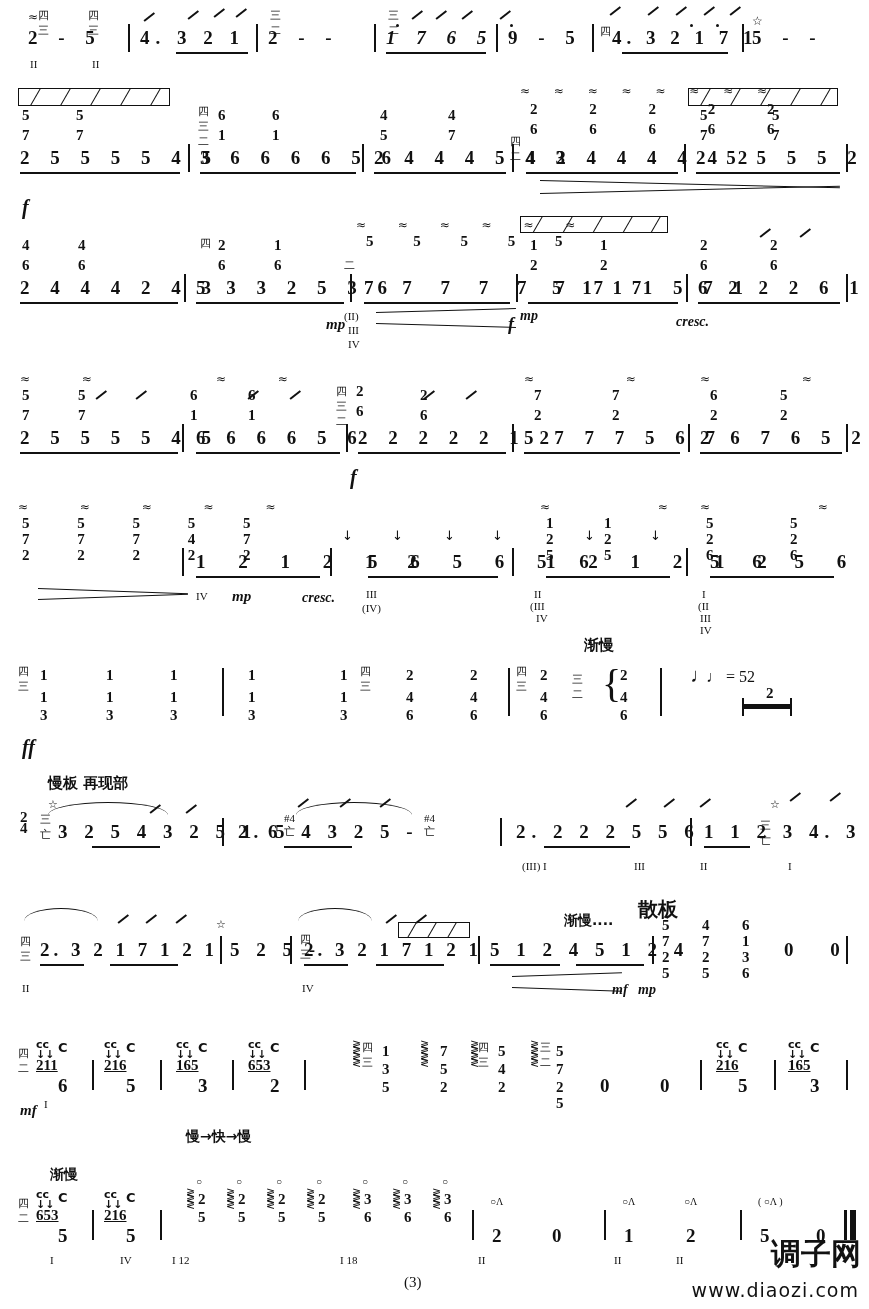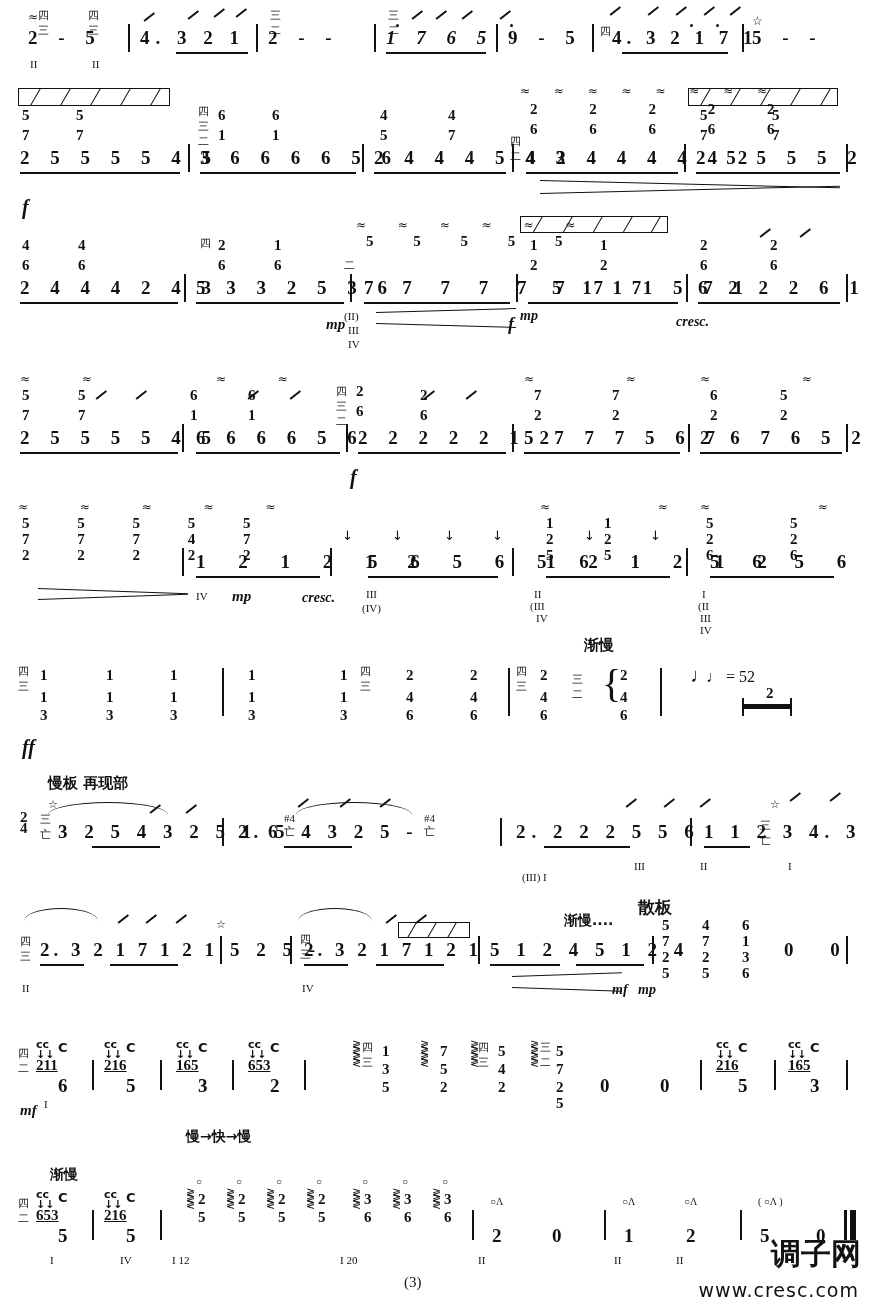--- a/index.html
+++ b/index.html
@@ -431,42 +431,42 @@
   <div class="abs num" style="left:704px;top:822px;letter-spacing:6px;">1 1 2 3 4. 3</div>
   <div class="rn" style="left:760px;top:818px;">三<br>亡</div>
   <div class="rn" style="left:284px;top:812px;">#4<br>亡</div>
   <div class="rn" style="left:424px;top:812px;">#4<br>亡</div>
 
   <div class="ul" style="left:92px;top:846px;width:68px;"></div>
   <div class="ul" style="left:284px;top:846px;width:68px;"></div>
   <div class="ul" style="left:544px;top:846px;width:86px;"></div>
   <div class="ul" style="left:704px;top:846px;width:46px;"></div>
 
-  <div class="rn" style="left:522px;top:860px;margin-top:11px;">(III) I</div>
+  <div class="rn" style="left:522px;top:860px;">(III) I</div>
   <div class="rn" style="left:634px;top:860px;">III</div>
   <div class="rn" style="left:700px;top:860px;">II</div>
   <div class="rn" style="left:788px;top:860px;">I</div>
 </div>
 
 <div>
   <div class="slur" style="left:24px;top:908px;width:74px;"></div>
   <div class="slur" style="left:298px;top:908px;width:74px;"></div>
   <div class="slant" style="left:118px;top:922px;"></div>
   <div class="slant" style="left:146px;top:922px;"></div>
   <div class="slant" style="left:176px;top:922px;"></div>
   <div class="slant" style="left:386px;top:922px;"></div>
   <div class="slant" style="left:416px;top:922px;"></div>
   <div class="abs" style="left:216px;top:918px;font-size:11px;">☆</div>
   <div class="hatch" style="left:398px;top:922px;width:70px;height:14px;">
     <span style="left:12px"></span>
         <span style="left:32px"></span>
         <span style="left:52px"></span>
   </div>
   <div class="cjk abs" style="left:564px;top:912px;font-size:14px;font-weight:700;">渐慢....</div>
-  <div class="cjk abs" style="left:638px;top:896px;font-size:17px;font-weight:700;">散板</div>
+  <div class="cjk abs" style="left:638px;top:896px;font-size:20px;font-weight:700;">散板</div>
 
   <div class="rn" style="left:20px;top:934px;">四<br>三</div>
   <div class="abs num" style="left:40px;top:940px;letter-spacing:4px;">2. 3 2 1  7 1 2 1</div>
   <div class="bar" style="left:220px;top:936px;height:28px;"></div>
   <div class="abs num" style="left:230px;top:940px;letter-spacing:6px;">5 2 5 -</div>
   <div class="bar" style="left:290px;top:936px;height:28px;"></div>
   <div class="abs num" style="left:304px;top:940px;letter-spacing:4px;">2. 3 2 1  7 1 2 1</div>
   <div class="bar" style="left:478px;top:936px;height:28px;"></div>
   <div class="abs num" style="left:490px;top:940px;letter-spacing:6px;">5 1 2 4  5 1 2 4</div>
   <div class="bar" style="left:652px;top:936px;height:28px;"></div>
@@ -630,23 +630,23 @@
   <div class="bar" style="left:740px;top:1210px;height:30px;"></div>
   <div class="abs" style="left:758px;top:1196px;font-size:10px;">( ○Λ )</div>
   <div class="abs num" style="left:760px;top:1226px;">5</div>
   <div class="abs num" style="left:816px;top:1226px;">0</div>
   <div class="abs" style="left:844px;top:1210px;width:3px;height:30px;background:#111;"></div>
   <div class="abs" style="left:850px;top:1210px;width:6px;height:30px;background:#111;"></div>
 
   <div class="rn" style="left:50px;top:1254px;">I</div>
   <div class="rn" style="left:120px;top:1254px;">IV</div>
   <div class="rn" style="left:172px;top:1254px;">I 12</div>
-  <div class="rn" style="left:340px;top:1254px;">I 20</div>
+  <div class="rn" style="left:340px;top:1254px;">I 18</div>
   <div class="rn" style="left:478px;top:1254px;">II</div>
   <div class="rn" style="left:614px;top:1254px;">II</div>
   <div class="rn" style="left:676px;top:1254px;">II</div>
 </div>
 
 <div class="pageno">(3)</div>
 <div class="wm cjk">调子网</div>
-<div class="wmsub">www.cresc.com</div>
+<div class="wmsub">www.diaozi.com</div>
 
 </div>
 
 </body></html>

